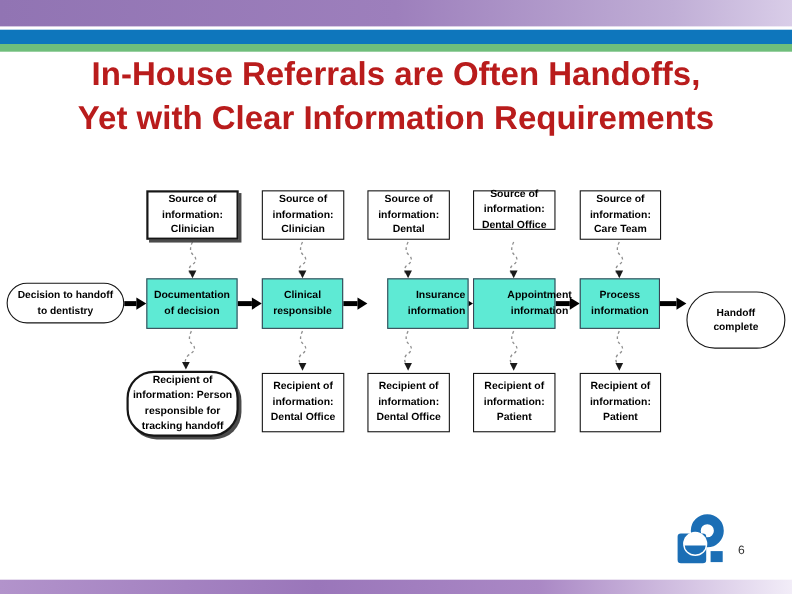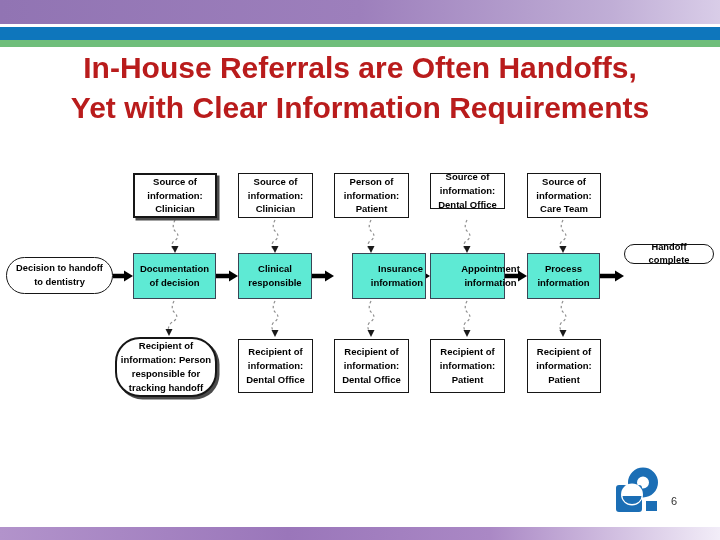--- a/index.html
+++ b/index.html
@@ -86,31 +86,31 @@
       <polygon points="169,336 165.5,329 172.5,329"></polygon>
       <polygon points="275,337 271.5,330 278.5,330"></polygon>
       <polygon points="371,337 367.5,330 374.5,330"></polygon>
       <polygon points="467,337 463.5,330 470.5,330"></polygon>
       <polygon points="563,337 559.5,330 566.5,330"></polygon>
     </g>
   </svg>
 
   <div class="node shadowed" style="left:133px;top:173px;width:84px;height:45px;">Source of information: Clinician</div>
   <div class="node" style="left:238px;top:173px;width:75px;height:45px;">Source of information: Clinician</div>
-  <div class="node" style="left:334px;top:173px;width:75px;height:45px;">Person of information: Patient</div>
+  <div class="node" style="left:334px;top:173px;width:75px;height:45px;">Source of information: Dental</div>
   <div class="node" style="left:430px;top:173px;width:75px;height:36px;">Source of information: Dental Office</div>
   <div class="node" style="left:527px;top:173px;width:74px;height:45px;">Source of information: Care Team</div>
 
   <div class="node oval" style="left:6px;top:257px;width:107px;height:37px;">Decision to handoff to dentistry</div>
   <div class="node process" style="left:133px;top:253px;width:83px;height:46px;">Documentation of decision</div>
   <div class="node process" style="left:238px;top:253px;width:74px;height:46px;">Clinical responsible</div>
   <div class="node process" style="left:352px;top:253px;width:74px;height:46px;text-align:right;">Insurance information</div>
   <div class="node process" style="left:430px;top:253px;width:75px;height:46px;padding-left:48px;">Appointment information</div>
   <div class="node process" style="left:527px;top:253px;width:73px;height:46px;">Process information</div>
-  <div class="node oval" style="left:624px;top:244px;width:90px;height:20px;">Handoff complete</div>
+  <div class="node oval" style="left:624px;top:265px;width:90px;height:52px;">Handoff complete</div>
 
   <div class="node shadowed" style="left:115px;top:337px;width:102px;height:60px;padding:1px 0;border-radius:25px;">Recipient of information: Person responsible for tracking handoff</div>
   <div class="node" style="left:238px;top:339px;width:75px;height:54px;">Recipient of information: Dental Office</div>
   <div class="node" style="left:334px;top:339px;width:75px;height:54px;">Recipient of information: Dental Office</div>
   <div class="node" style="left:430px;top:339px;width:75px;height:54px;">Recipient of information: Patient</div>
   <div class="node" style="left:527px;top:339px;width:74px;height:54px;">Recipient of information: Patient</div>
 
   <svg class="logo" width="48" height="46" viewBox="0 0 48 46">
     <circle cx="28" cy="15.5" r="10.5" fill="none" stroke="#1b6eb5" stroke-width="9"></circle>
     <rect x="1" y="18" width="26" height="27" rx="3" fill="#1b6eb5"></rect>

